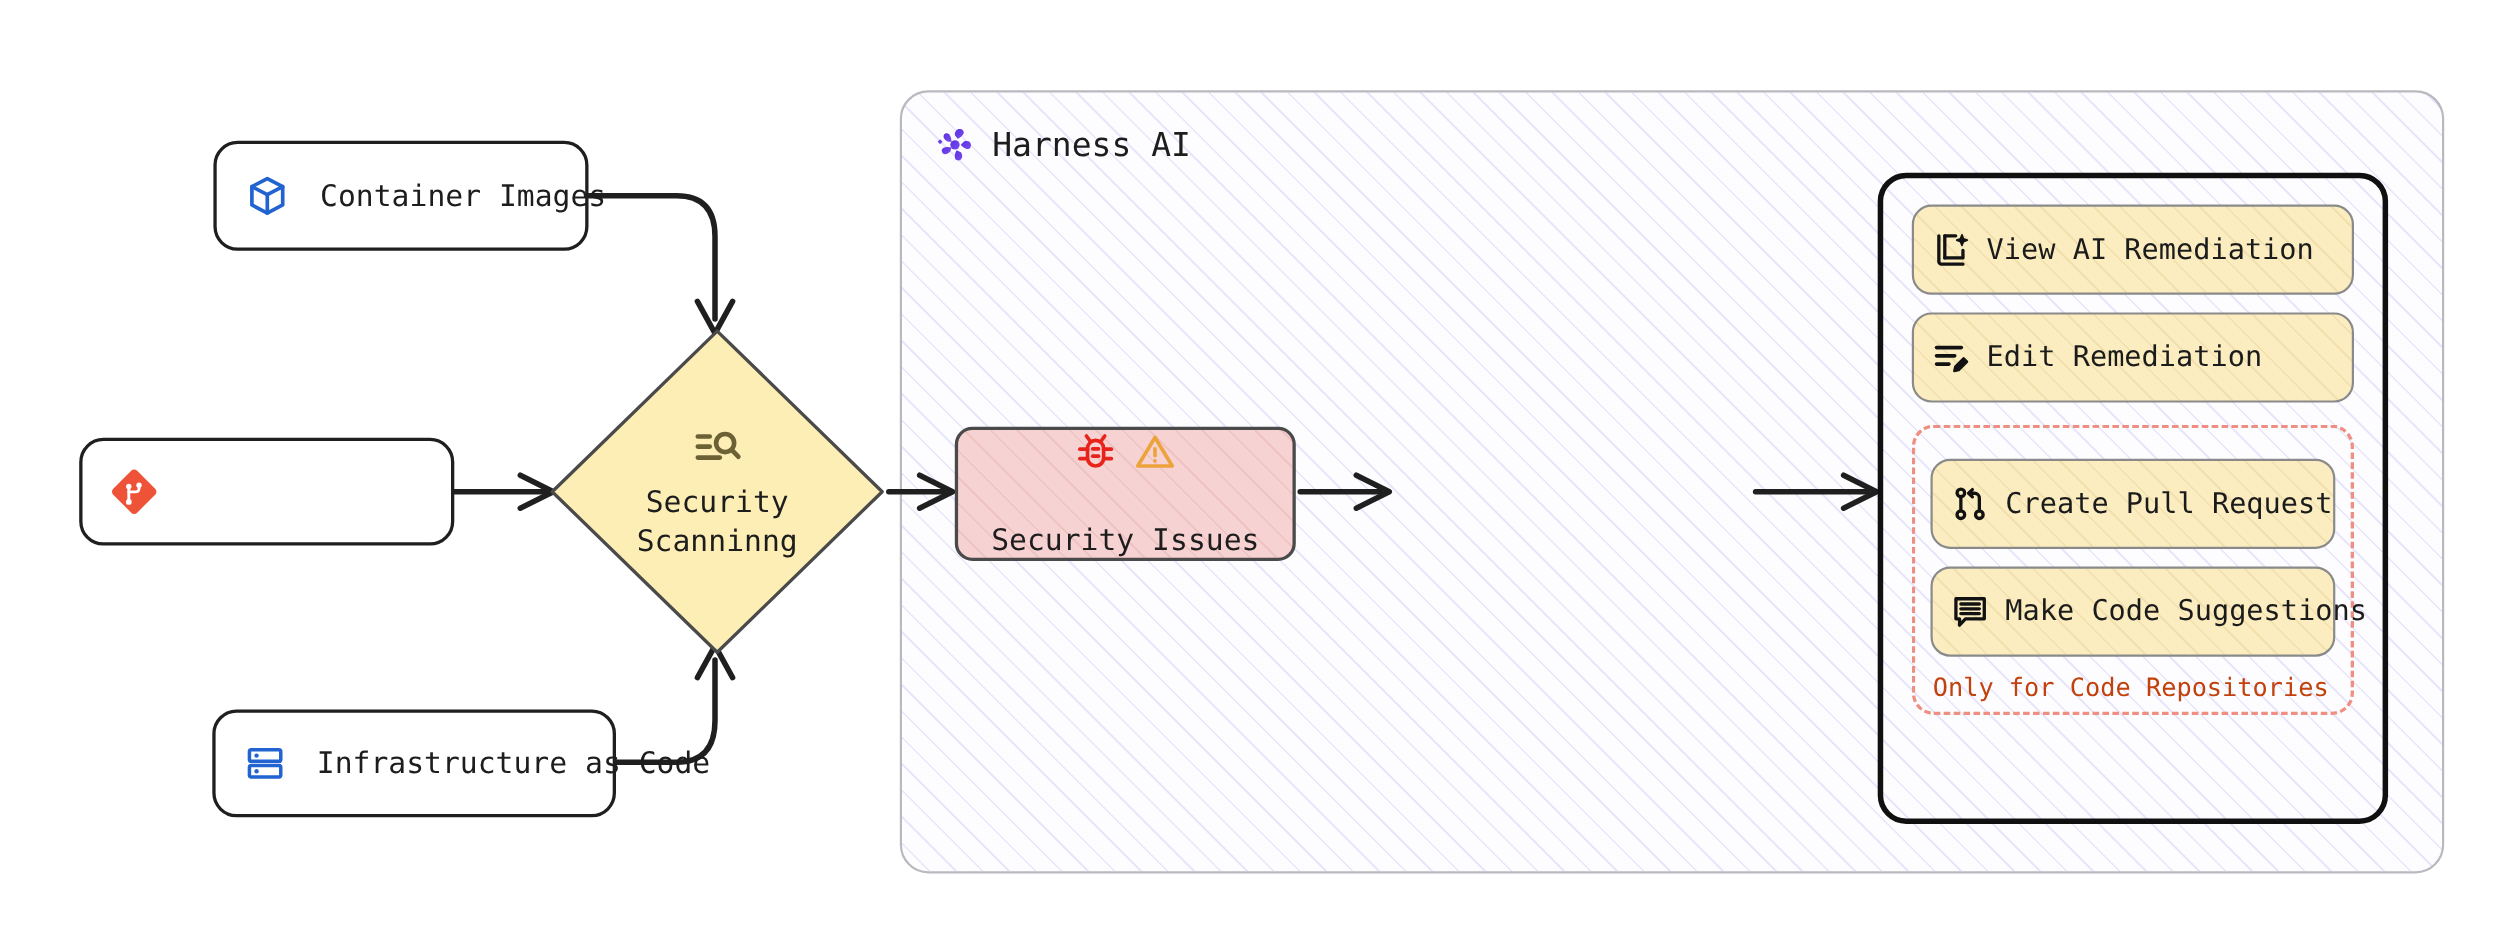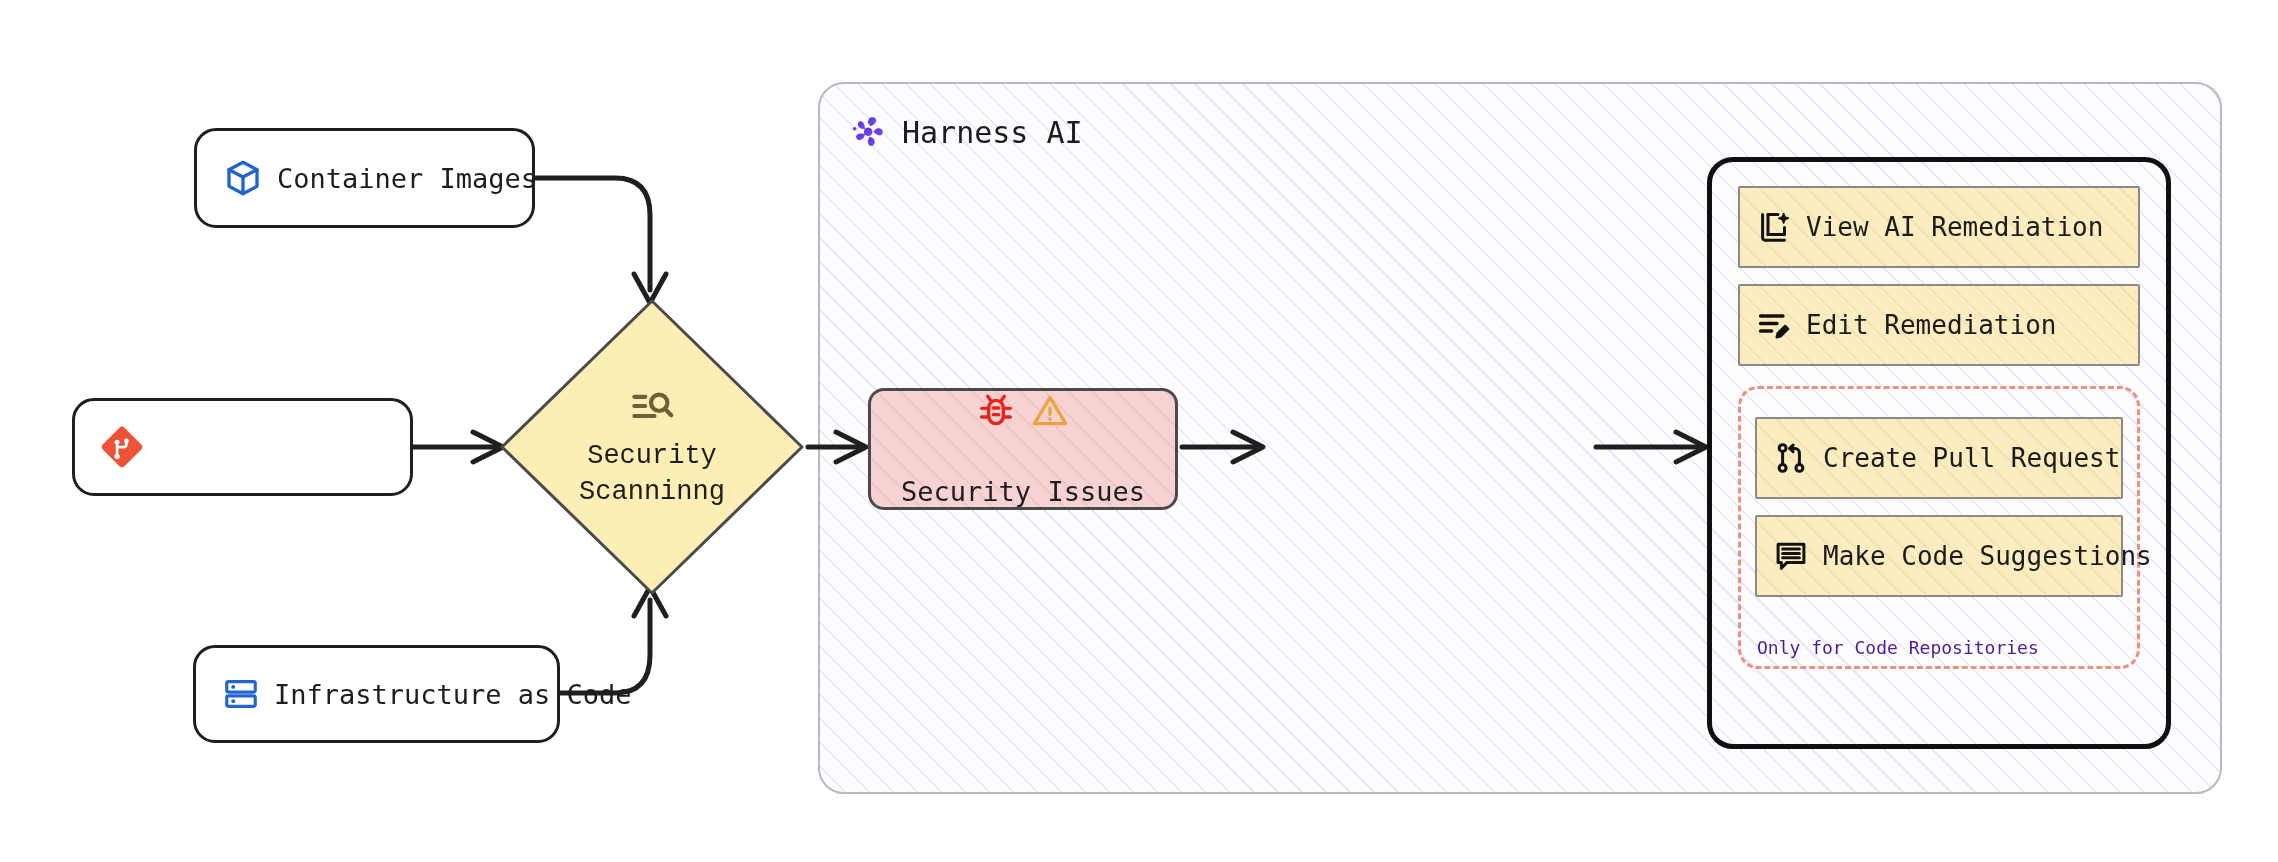--- a/index.html
+++ b/index.html
@@ -27,21 +27,21 @@
     overflow: visible;
   }
   #edge-layer { z-index: 5; }
 
   
   .node-box {
     position: absolute;
     box-sizing: border-box;
     display: flex;
     align-items: center;
-    gap: 14px;
+    gap: 28px;
     padding: 0 26px;
     background: #ffffff;
     border: 3px solid #1f1f1f;
     border-radius: 22px;
     z-index: 10;
   }
   .node-label {
     font-size: 27px;
     color: #1d1d1d;
     white-space: nowrap;
@@ -172,21 +172,21 @@
     box-sizing: border-box;
     padding: 24px 26px;
     display: flex;
     flex-direction: column;
     gap: 16px;
   }
   .action-btn {
     box-sizing: border-box;
     height: 82px;
     border: 2px solid #8a8a8a;
-    border-radius: 2px;
+    border-radius: 18px;
     background-color: #fbedc0;
     background-image: repeating-linear-gradient(
       45deg,
       rgba(196, 166, 90, 0.18) 0px,
       rgba(196, 166, 90, 0.18) 1.6px,
       rgba(255, 255, 255, 0) 1.6px,
       rgba(255, 255, 255, 0) 17px
     );
     display: flex;
     align-items: center;
@@ -206,25 +206,24 @@
     margin-top: 4px;
     padding: 28px 14px 8px 14px;
     border: 3px dashed #ef8f82;
     border-radius: 20px;
     display: flex;
     flex-direction: column;
     gap: 16px;
     flex: 0 0 auto;
   }
   #repo-only-note {
-    font-size: 18px;
-    color: #4c1d95;
+    font-size: 23px;
+    color: #c2410c;
     white-space: nowrap;
     padding-left: 2px;
-    margin-top: 24px;
   }
 </style>
 </head>
 <body>
 
 <div id="canvas">
 
   <div id="harness-container">
     <div id="harness-header">
       <span class="node-icon">
@@ -304,21 +303,21 @@
       <svg width="38" height="38" viewBox="0 0 24 24" fill="none" stroke="#2063d1" stroke-width="2">
         <rect x="3" y="4.2" width="18" height="6.6" rx="1.1"></rect>
         <rect x="3" y="13.2" width="18" height="6.6" rx="1.1"></rect>
         <circle cx="7.1" cy="7.5" r="1.25" fill="#2063d1" stroke="none"></circle>
         <circle cx="7.1" cy="16.5" r="1.25" fill="#2063d1" stroke="none"></circle>
       </svg>
     </span>
     <span class="node-label">Infrastructure as Code</span>
   </div>
 
-  <div class="diamond-wrap" style="left:496px; top:295px; width:312px; height:304px;font-family:Liberation Mono, monospace;">
+  <div class="diamond-wrap" style="left:496px; top:295px; width:312px; height:304px;">
     <svg width="312" height="304" viewBox="0 0 312 304">
       <path d="M156 6 L306 152 L156 298 L6 152 Z" fill="#fceeb5" stroke="#4a4a4a" stroke-width="3" stroke-linejoin="round"></path>
     </svg>
     <div class="dtext">
       <span class="dicon">
         <svg width="48" height="48" viewBox="0 0 24 24" fill="none" stroke="#6b6134" stroke-width="2.1" stroke-linecap="round">
           <path d="M3.2 6.4 H8.6"></path>
           <path d="M3.2 11 H8.6"></path>
           <path d="M3.2 16 H13.2"></path>
           <circle cx="15.6" cy="9.4" r="4.1"></circle>

